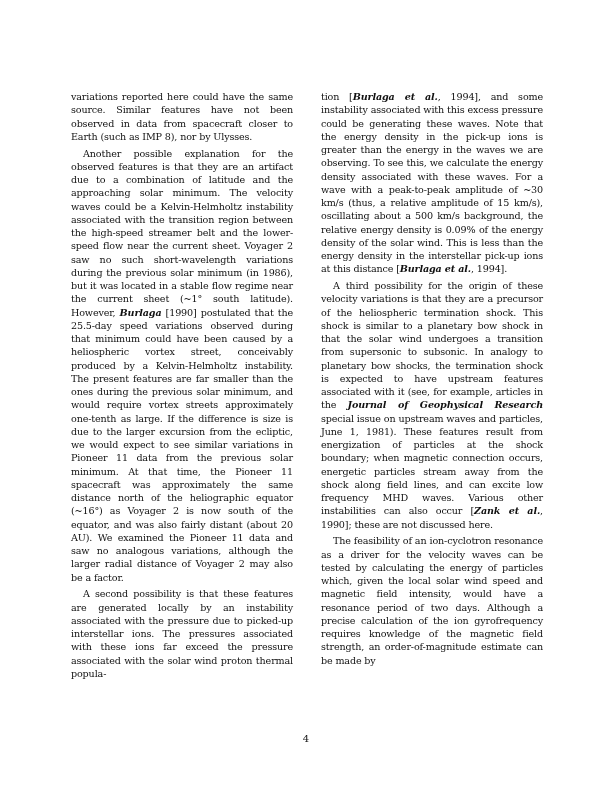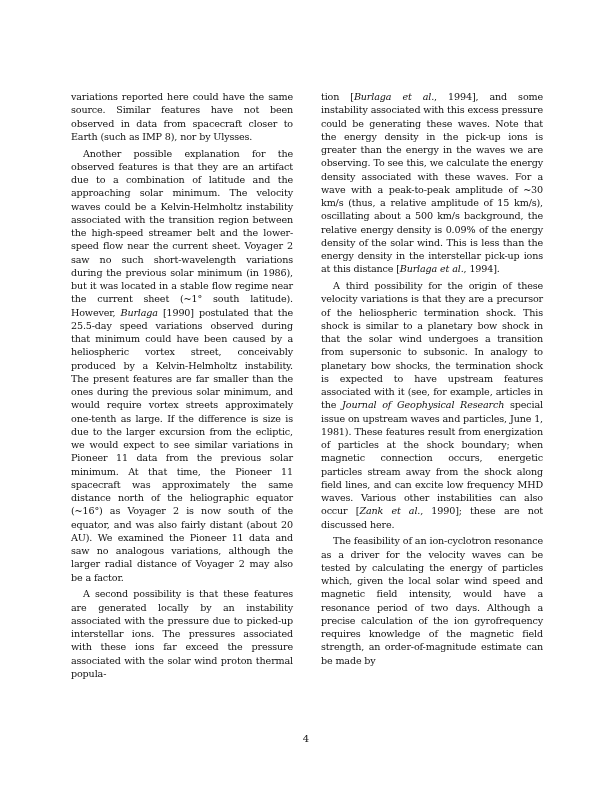--- a/index.html
+++ b/index.html
@@ -34,21 +34,21 @@
     .col-right { left: 321px; }
     .para {
       margin: 0 0 3.5px 0;
       text-indent: 12px;
     }
     .para.first-noindent {
       text-indent: 0;
     }
     .para .it {
       font-style: italic;
-      font-weight: normal;
+      font-weight: bold;
     }
     .page-number {
       position: absolute;
       top: 733px;
       left: 0;
       width: 612px;
       text-align: center;
       font-size: 10px;
     }
   </style>

